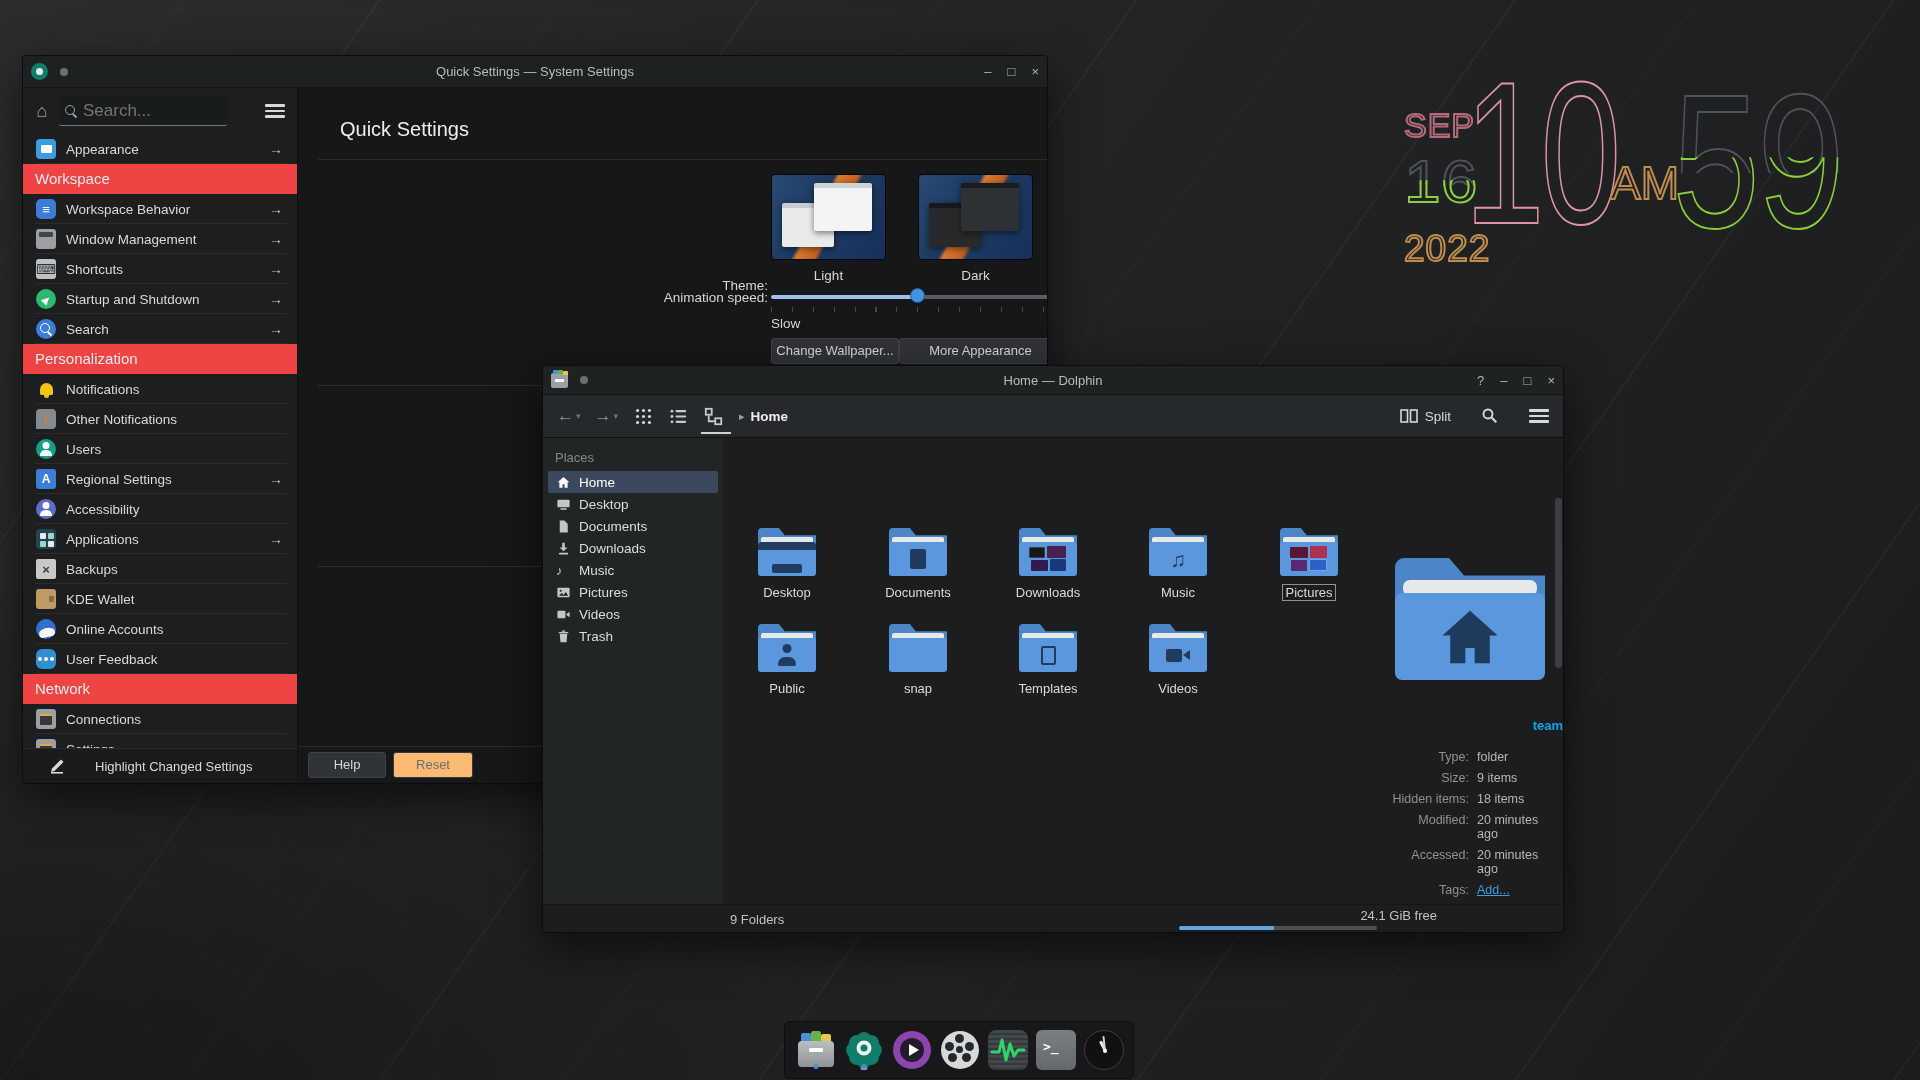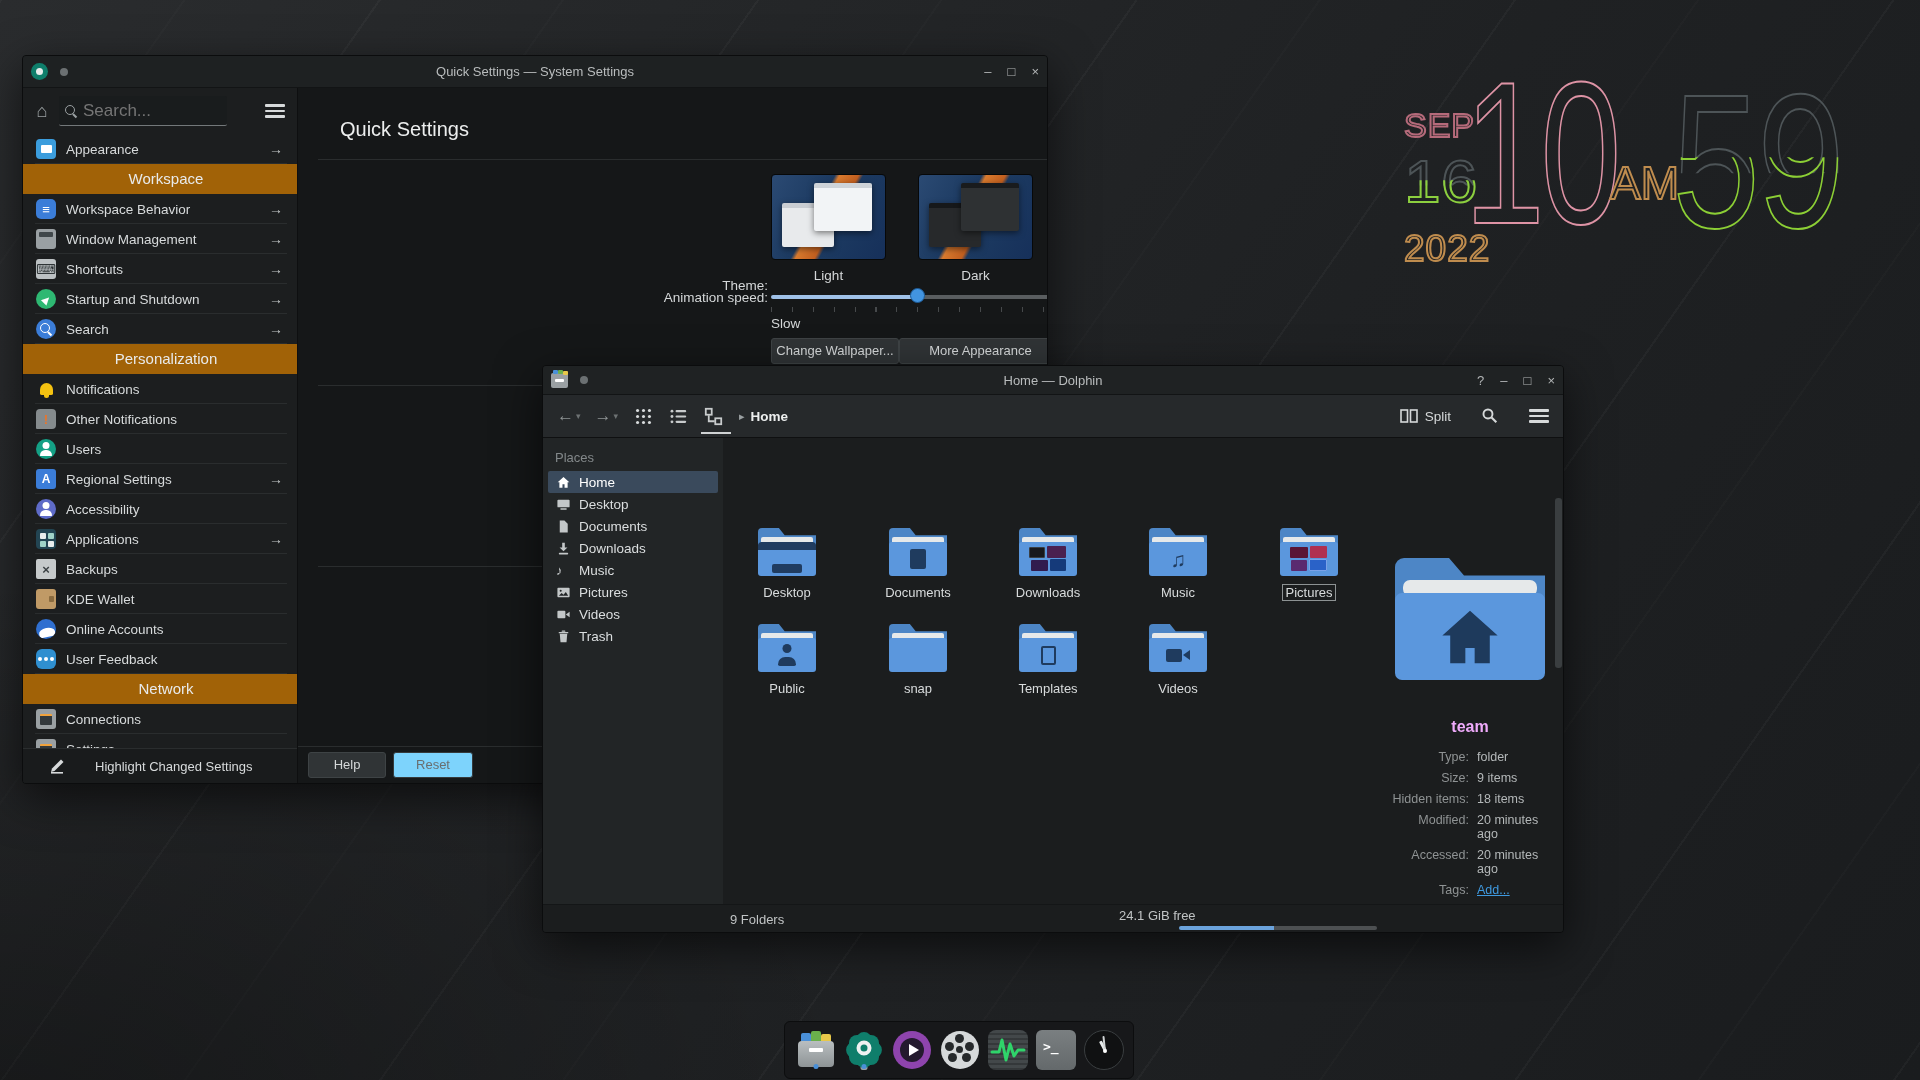--- a/index.html
+++ b/index.html
@@ -74,22 +74,22 @@
     display:flex; flex-direction:column; justify-content:space-between; }
   .burger i { display:block; height:2.6px; background:#d7dadb; border-radius:1px; }
 
   .side-list { position:absolute; left:0; right:0; top:46px; bottom:35px; overflow:hidden; }
   .srow { position:relative; height:30px; display:flex; align-items:center;
     padding-left:13px; gap:10px; }
   .srow::after { content:""; position:absolute; left:12px; right:10px; bottom:0;
     height:1px; background:#2a2d2e; }
   .slabel { color:#d7dadb; font-size:13.5px; }
   .sarrow { margin-left:auto; margin-right:14px; color:#c3c7c8; font-size:14px; }
-  .shead { height:30px; line-height:30px; background:#a16207; color:#e8eaeb;
-    font-size:15px; padding-left:12px;text-align:center; }
+  .shead { height:30px; line-height:30px; background:#ef4444; color:#e8eaeb;
+    font-size:15px; padding-left:12px; }
   .sic { width:20px; height:20px; position:relative; flex:0 0 20px;
     display:flex; align-items:center; justify-content:center; }
 
   
   .ic-appearance { background:#3b9ddd; border-radius:4px; }
   .ic-appearance::after{ content:""; width:11px; height:8px; background:#fff; border-radius:1px; }
   .ic-wsbehavior { background:#3b7dd8; border-radius:5px; color:#fff; font-size:13px; }
   .ic-winmgmt { background:#9aa0a3; border-radius:3px; }
   .ic-winmgmt::after{ content:""; position:absolute; left:3px; right:3px; top:3px;
     height:5px; background:#40474a; border-radius:1px; }
@@ -155,21 +155,21 @@
     border-top:5px solid #191b1d; }
   .theme-label { position:absolute; width:115px; text-align:center; color:#d4d7d8; font-size:13.5px; }
   .slider-track { left:473px; top:207px; width:418px; height:4px; border-radius:2px;
     background:linear-gradient(to right,#9fc1e8 0 36.6%,#595d5f 36.6%); }
   .slider-handle { left:612px; top:200px; width:15px; height:15px; border-radius:50%;
     background:#4294e0; border:1px solid #1c5a96; }
   .slider-ticks { left:473px; top:219px; width:419px; height:5px;
     background:repeating-linear-gradient(to right,#46494b 0 1px,transparent 1px 20.9px); }
   .btn { position:absolute; height:26px; background:#303436; border:1px solid #3e4345;
     border-radius:3px; color:#d5d8d9; font-size:13px; text-align:center; line-height:24px; }
-  .btn.disabled { color:#696e70; background:#7dd3fc; border-color:#35393b; }
+  .btn.disabled { color:#696e70; background:#fdba74; border-color:#35393b; }
   .gtheme-ic { left:494px; top:528px; width:30px; height:30px; background:#3b9ddd;
     border-radius:5px; }
   .gtheme-ic::after{ content:""; position:absolute; inset:9px 7px; background:#fff; border-radius:2px; }
   .gtheme-label { left:455px; top:566px; width:110px; text-align:center; color:#d4d7d8; font-size:13.5px; }
   .ss-foot-content { position:absolute; left:275px; right:0; bottom:0; height:37px;
     background:#151718; border-top:1px solid #2a2d2e; z-index:3; }
 
   
   #dolphin { left:542px; top:365px; width:1022px; height:568px; background:#1b1d1e; z-index:5; }
   #dolphin .titlebar { height:29px; background:#1f2223; }
@@ -232,35 +232,35 @@
   .thumbs i { position:absolute; border-radius:1px; }
 
   .dp-info { position:absolute; right:0; top:0; bottom:0; width:186px; background:#1b1d1e; }
   .big-folder { position:absolute; left:18px; top:120px; width:150px; height:122px; }
   .big-folder .back { position:absolute; left:0; right:0; top:0; bottom:6px; background:#4d86c6;
     border-radius:9px; clip-path:polygon(0 0,36% 0,46% 15%,100% 15%,100% 100%,0 100%); }
   .big-folder .strip { position:absolute; left:8px; right:8px; top:22px; height:16px;
     background:#e6e9ea; border-radius:7px; }
   .big-folder .front { position:absolute; left:0; right:0; top:35px; bottom:0;
     background:#5b97dd; border-radius:7px; display:flex; align-items:center; justify-content:center; }
-  .info-name { position:absolute; left:0; right:0; top:280px; text-align:center;
-    color:#f0abfc; font-size:16px; font-weight:bold; }
+  .info-name { position:absolute; left:0; right:0; top:280px; text-align:right;
+    color:#0ea5e9; font-size:13px; font-weight:bold; }
   .info-grid { position:absolute; left:4px; right:6px; top:312px; display:grid;
     grid-template-columns:88px 1fr; column-gap:8px; row-gap:7px; font-size:12.5px; }
   .info-grid .lab { color:#8f9394; text-align:right; }
   .info-grid .val { color:#b4b8b9; }
   .info-grid .val.link { color:#3f9ae0; text-decoration:underline; }
   .info-grid .val.stars { color:#54585a; font-size:14px; letter-spacing:2px; line-height:12px; }
   .info-scroll { position:absolute; right:1px; top:60px; width:7px; height:170px;
     background:#3a3e40; border-radius:3px; }
 
   .dp-status { position:absolute; left:0; right:0; bottom:0; height:28px; background:#1b1d1e;
     border-top:1px solid #141617; }
   .status-left { position:absolute; left:179px; top:7px; color:#c0c3c4; font-size:13px;margin-left:8px; }
-  .free-label { position:absolute; left:576px; width:318px; top:3px; text-align:left;
+  .free-label { position:absolute; left:576px; width:318px; top:3px; text-align:right;
     color:#c0c3c4; font-size:13px; }
   .free-bar { position:absolute; left:636px; top:21px; width:198px; height:4px; border-radius:2px;
     background:linear-gradient(to right,#6ba3dc 0 48%,#4d5052 48%); }
 
   
   #dock { left:784px; top:1021px; width:350px; height:58px; background:#17181a;
     border:1px solid #0c0d0e; border-radius:6px; display:flex; align-items:center;
     gap:8px; padding:0 11px; z-index:6; }
   .dkic { position:relative; width:40px; height:40px; flex:0 0 40px; }
   .run-dot { position:absolute; bottom:1px; width:5px; height:5px; border-radius:50%;

